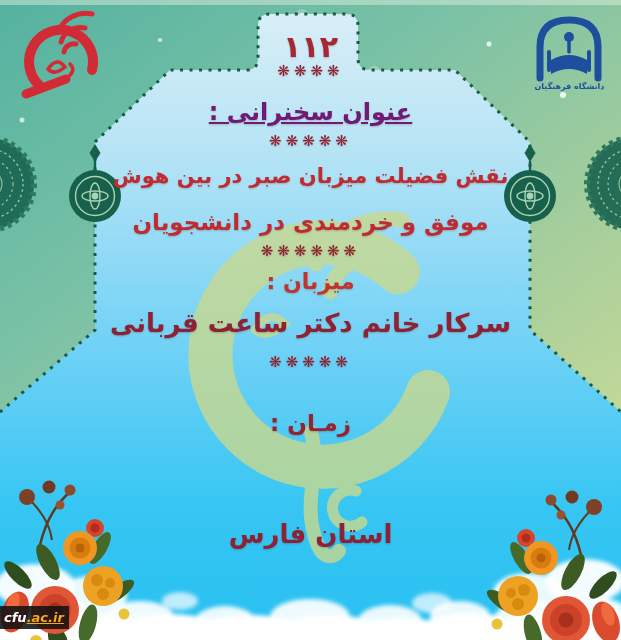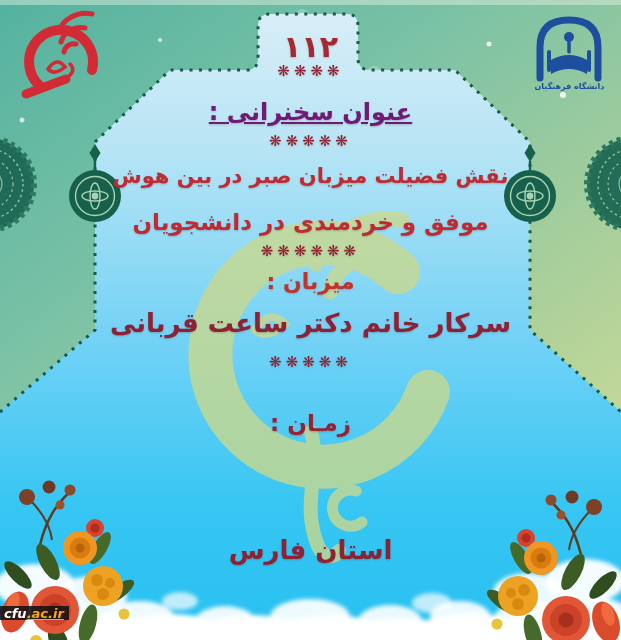--- a/index.html
+++ b/index.html
@@ -15,21 +15,21 @@
     font-weight:bold;line-height:1.15;
     text-shadow:0 1px 2px rgba(70,10,10,.22);
     white-space:nowrap;
   }
   .sep{letter-spacing:4px;}
   .caption-fa{
     position:absolute;direction:rtl;text-align:center;font-weight:bold;
     color:#1d4f9e;text-shadow:none;
   }
   .cfu-bar{
-    position:absolute;left:0;top:606px;height:14px;min-width:58px;
+    position:absolute;left:0;top:606px;height:23px;min-width:58px;
     background:rgba(18,18,18,.88);
     display:flex;align-items:center;padding:0 5px 0 4px;
     font-style:italic;font-weight:bold;font-size:13px;line-height:21px;
     letter-spacing:0px;
   }
   .cfu-bar .pre{color:#ffffff;}
   .cfu-bar .suf{color:#f7a81b;text-decoration:underline;}
 </style>
 </head>
 <body>
@@ -230,21 +230,21 @@
 <div class="txt" style="top:269px;font-size:22px;color:#c1342e;">میزبان :</div>
 
 <div class="txt" style="top:309px;font-size:26px;color:#8e2133;">سرکار خانم دکتر ساعت قربانی</div>
 
 <div class="txt sep" style="top:354px;font-size:15px;color:#8e1e2d;">❋❋❋❋❋</div>
 
 <div class="txt" style="top:386px;font-size:23px;color:#972330;margin-top:24px;">زمـان :</div>
 
 
 
-<div class="txt" style="top:520px;font-size:26px;color:#8e2133;margin-top:16px;">استان فارس</div>
+<div class="txt" style="top:520px;font-size:26px;color:#8e2133;">استان فارس</div>
 
 <div class="caption-fa" style="left:522px;top:82px;width:95px;font-size:8px;">دانشگاه فرهنگیان</div>
 
 <div class="cfu-bar">
   <span class="pre">cfu</span>
       <span class="suf">.ac.ir</span>
 </div>
 
 </div>
 

